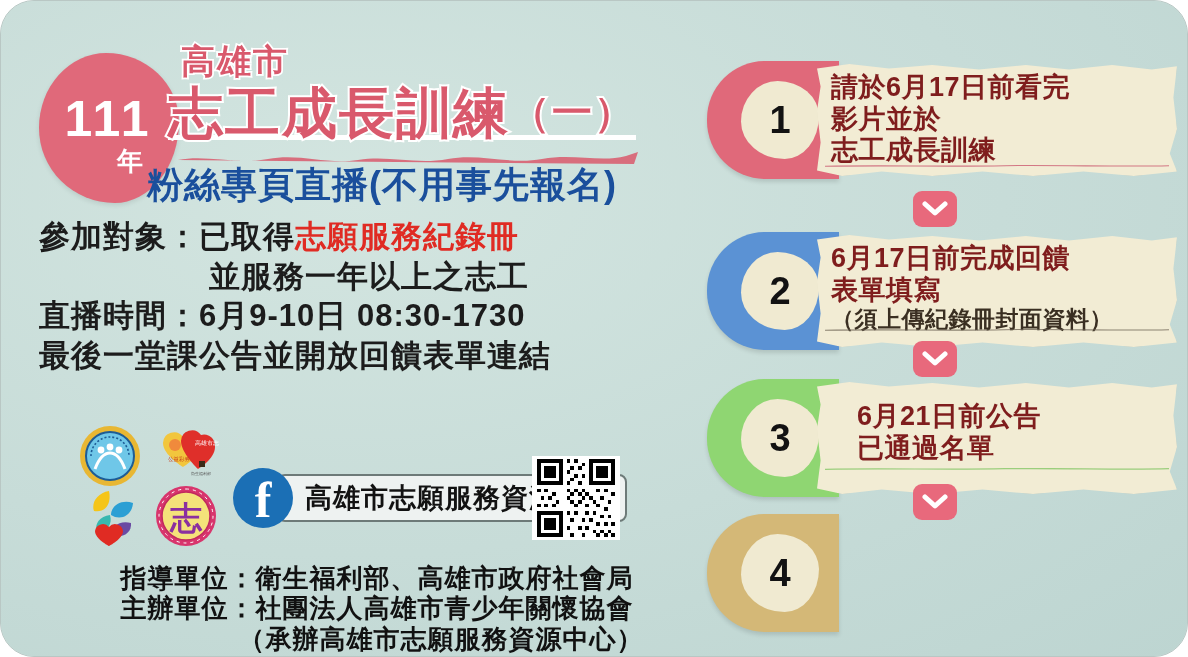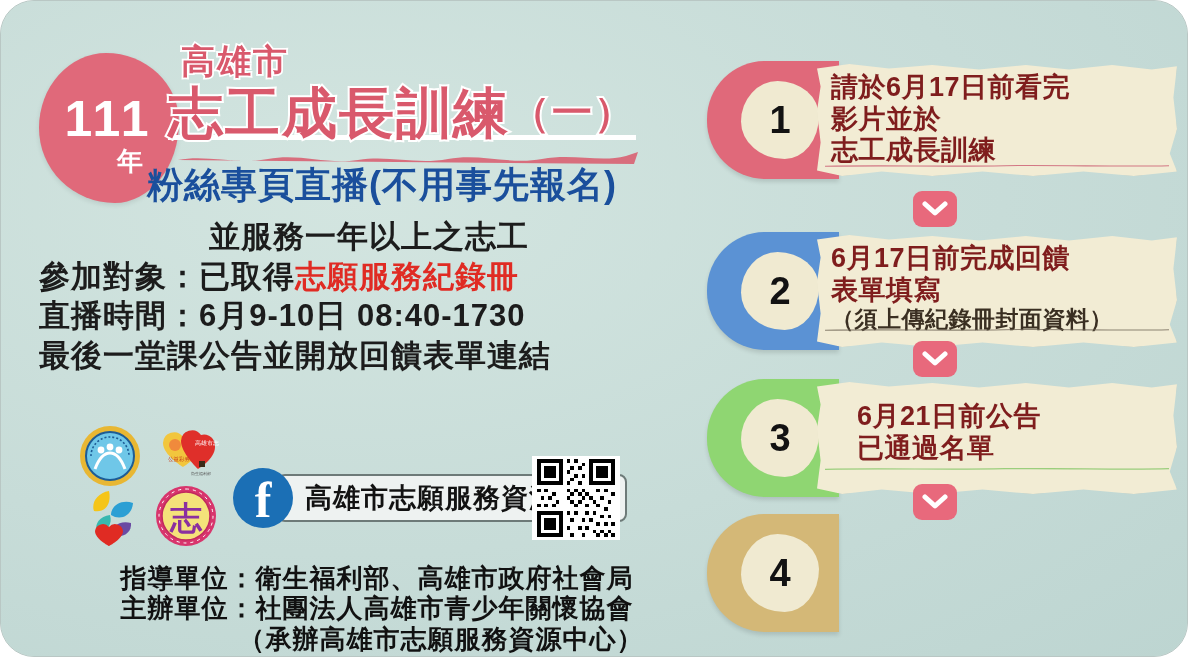--- a/index.html
+++ b/index.html
@@ -164,23 +164,23 @@
 
     <div class="maintitle"><span>志工成長訓練</span><span class="paren">（一）</span></div>
 
     <svg class="squiggle" viewBox="0 0 465 16">
       <path d="M2,9 C30,3 60,14 92,8 C124,2 150,14 182,9 C214,4 240,14 272,8 C304,2 334,14 366,8 C398,2 424,12 450,5 L462,1 L458,13 Z" fill="#d9596c" opacity=".85"></path>
     </svg>
 
     <div class="subtitle">粉絲專頁直播(不用事先報名)</div>
 
     <div class="bodyblock">
+      <div class="bline"><span>參加對象：已取得</span><span class="red">志願服務紀錄冊</span></div>
       <div class="bline ind">並服務一年以上之志工</div>
-      <div class="bline"><span>參加對象：已取得</span><span class="red">志願服務紀錄冊</span></div>
-      <div class="bline">直播時間：6月9-10日 08:40-1730</div>
+      <div class="bline">直播時間：6月9-10日 08:30-1730</div>
       <div class="bline">最後一堂課公告並開放回饋表單連結</div>
     </div>
 
     <div class="logos">
       <svg class="logo logoA" viewBox="0 0 62 62">
         <circle cx="31" cy="31" r="30" fill="#e8b733"></circle>
         <circle cx="31" cy="31" r="24" fill="#6fc7e8"></circle>
         <circle cx="31" cy="31" r="24" fill="none" stroke="#1d5c96" stroke-width="2"></circle>
         <path d="M16 44 q6-16 15-16 q9 0 15 16" fill="none" stroke="#ffffff" stroke-width="3"></path>
         <circle cx="22" cy="25" r="3.4" fill="#ffffff"></circle>

